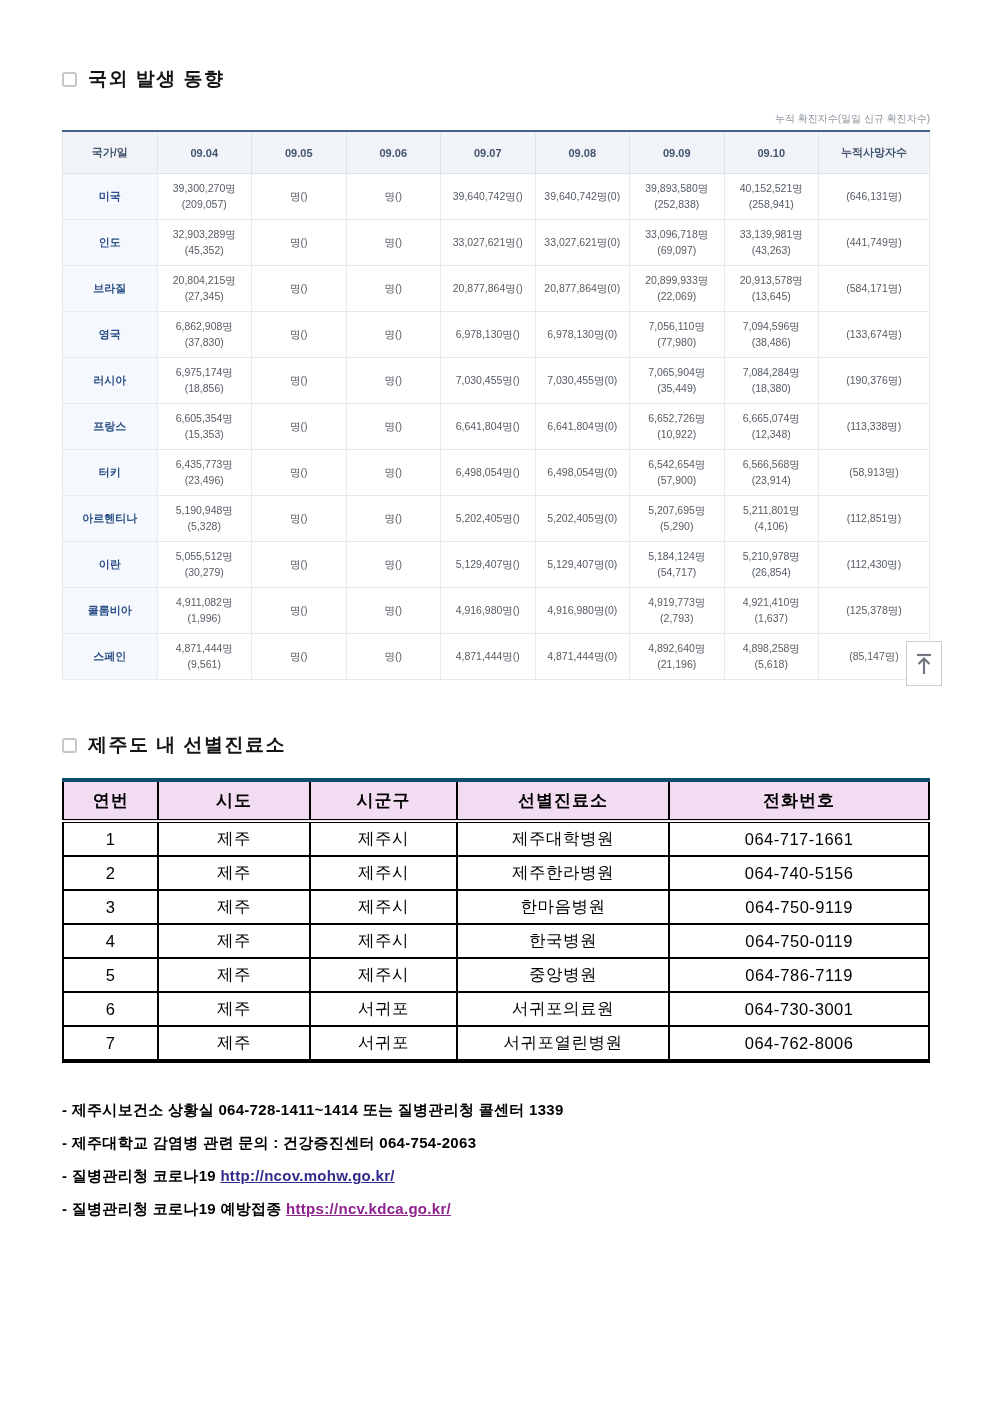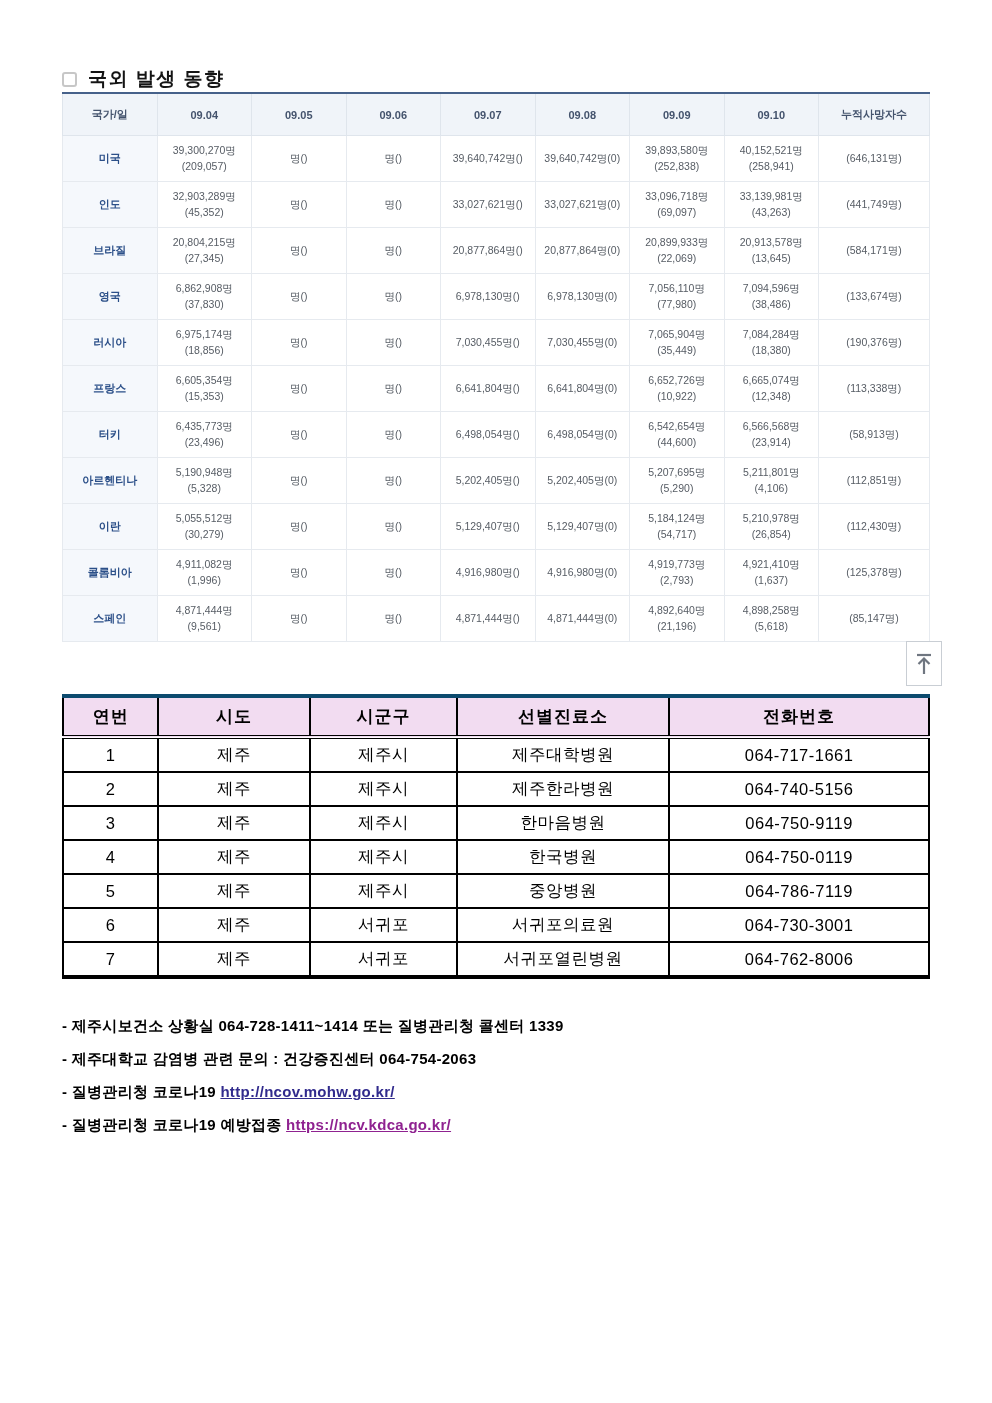--- a/index.html
+++ b/index.html
@@ -134,20 +134,21 @@
 </head>
 <body>
 
 <div class="page">
 
   <div class="section-title">
     <span class="square-bullet"></span>
     <span>국외 발생 동향</span>
   </div>
 
+  <div class="t1-caption">누적 확진자수(일일 신규 확진자수)</div>
 
   <table class="t1">
     <colgroup>
       <col style="width:10.9%">
         <col style="width:10.9%">
         <col style="width:10.9%">
       <col style="width:10.9%">
         <col style="width:10.9%">
         <col style="width:10.9%">
       <col style="width:10.9%">
@@ -361,21 +362,21 @@
             <div>명()</div>
           </td>
           <td>
             <div>6,498,054명()</div>
           </td>
           <td>
             <div>6,498,054명(0)</div>
           </td>
           <td>
             <div>6,542,654명</div>
-            <div>(44,600)</div>
+            <div>(57,900)</div>
           </td>
           <td>
             <div>6,566,568명</div>
             <div>(23,914)</div>
           </td>
           <td>
             <div>(58,913명)</div>
           </td>
         </tr>
         <tr>
@@ -503,20 +504,24 @@
 
   <div class="scroll-top">
     <svg width="18" height="24" viewBox="0 0 18 24">
       <line x1="2" y1="3" x2="16" y2="3" stroke="#6f7680" stroke-width="2.2"></line>
       <line x1="9" y1="7" x2="9" y2="22" stroke="#6f7680" stroke-width="2.2"></line>
       <polyline points="3.5,12 9,6.5 14.5,12" fill="none" stroke="#6f7680" stroke-width="2.2"></polyline>
     </svg>
   </div>
 
   <div class="section2">
+    <div class="section-title">
+      <span class="square-bullet"></span>
+      <span>제주도 내 선별진료소</span>
+    </div>
 
     <table class="t2">
       <colgroup>
         <col style="width:11%">
           <col style="width:17.5%">
           <col style="width:17%">
         <col style="width:24.5%">
           <col style="width:30%">
       </colgroup>
       <thead>

